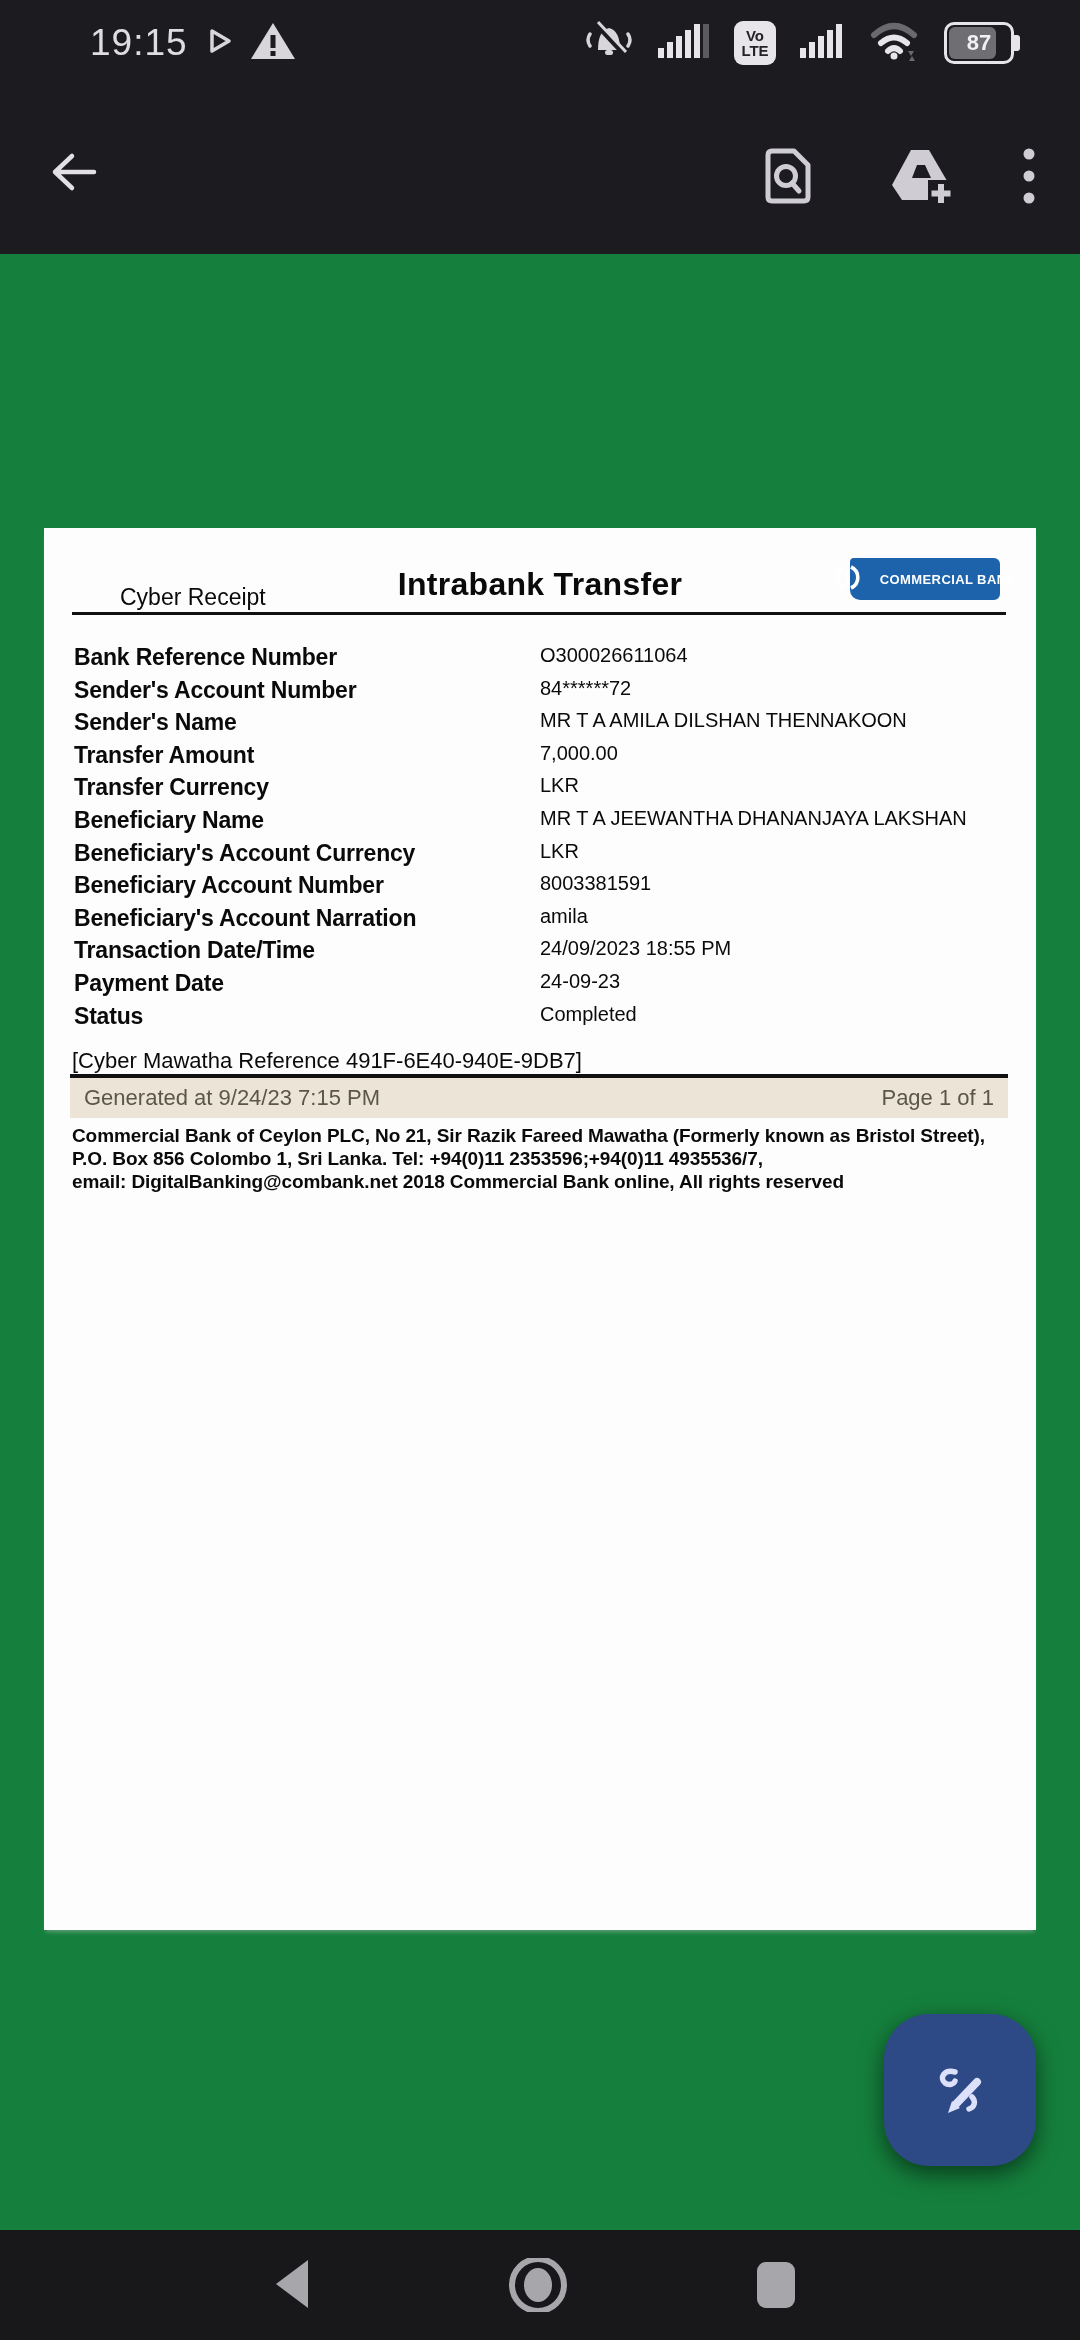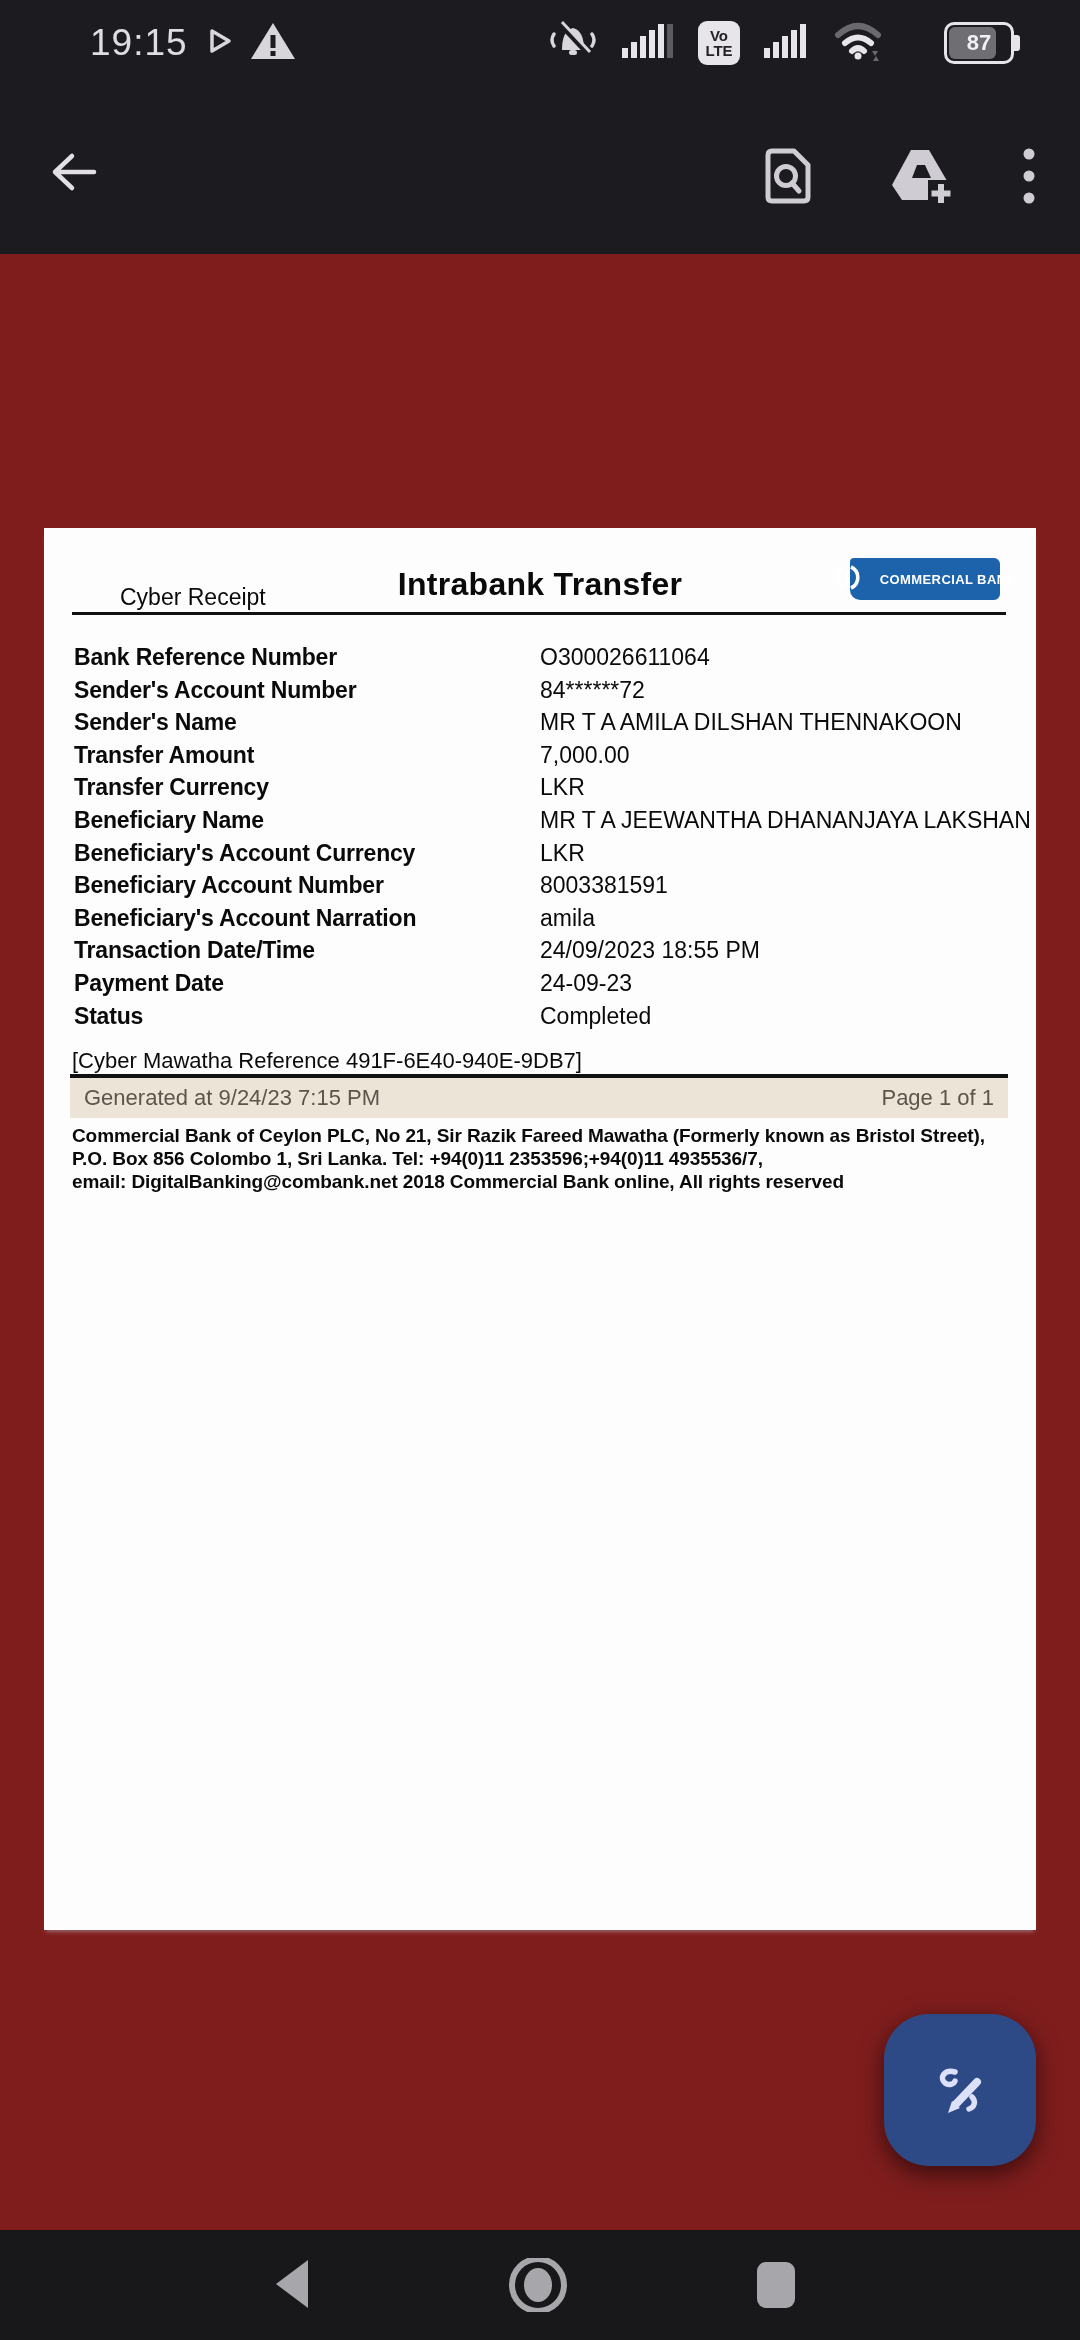--- a/index.html
+++ b/index.html
@@ -1,30 +1,30 @@
 <!DOCTYPE html>
 <html><head>
 <meta charset="utf-8">
 <style>
   html,body{margin:0;padding:0;background:#000;}
   .screen{
     position:relative;width:1080px;height:2340px;overflow:hidden;
-    background:#7f1d1d;
+    background:#15803d;
     font-family:"Liberation Sans", sans-serif;
   }
   
   .status-bar{position:absolute;top:0;left:0;width:1080px;height:86px;background:#1c1b1f;}
   .sb-left{position:absolute;left:90px;top:0;height:86px;display:flex;align-items:center;gap:16px;}
   .sb-time{font-size:37px;color:#e0dde2;letter-spacing:1px;}
   .sb-right{position:absolute;right:66px;top:0;height:86px;display:flex;align-items:center;gap:24px;}
   .volte{width:42px;height:44px;border-radius:9px;background:#e7e5ea;color:#232226;
     display:flex;flex-direction:column;align-items:center;justify-content:center;
     font-size:15px;font-weight:bold;line-height:15px;}
   .battery{position:relative;width:64px;height:36px;border:3px solid #e7e5ea;border-radius:10px;
-    background:#1c1b1f;display:flex;align-items:center;justify-content:center;margin-left:36px;}
+    background:#1c1b1f;display:flex;align-items:center;justify-content:center;}
   .battery .fill{position:absolute;left:2px;top:2px;bottom:2px;width:47px;background:#6f6e73;border-radius:6px;}
   .battery .pct{position:relative;font-size:22px;color:#f2f0f4;font-weight:bold;z-index:1;}
   .battery .nub{position:absolute;right:-9px;top:10px;width:6px;height:16px;background:#e7e5ea;border-radius:0 3px 3px 0;}
   
   .app-bar{position:absolute;top:86px;left:0;width:1080px;height:168px;background:#1c1b1f;}
   .back-btn{position:absolute;left:42px;top:140px;width:56px;height:56px;transform:translateY(-50%);top:86px;}
   .app-title{position:absolute;left:146px;top:50px;font-size:50px;color:#e5e2e8;letter-spacing:0.5px;}
   .app-actions{position:absolute;right:44px;top:58px;display:flex;align-items:center;gap:68px;}
   .icon-btn{display:flex;align-items:center;justify-content:center;}
   
@@ -32,21 +32,21 @@
     color:#0a0a0a;box-shadow:0 4px 4px -2px rgba(190,190,190,.45);}
   .doc-type{position:absolute;left:76px;top:56px;font-size:23px;}
   .doc-title{position:absolute;left:0;top:38px;width:100%;text-align:center;font-size:32px;font-weight:bold;letter-spacing:0.3px;}
   .bank-logo{position:absolute;right:36px;top:30px;width:150px;height:42px;background:#1d63ac;border-radius:4px 6px 6px 10px;
     display:flex;align-items:center;justify-content:center;gap:19px;}
   .bank-logo .logo-text{color:#ffffff;font-size:13px;font-weight:bold;letter-spacing:0.4px;white-space:nowrap;}
   .header-rule{position:absolute;left:28px;right:30px;top:84px;height:3px;background:#111;}
   .fields{position:absolute;left:0;top:113px;width:100%;}
   .field-row{position:relative;height:32.6px;}
   .f-label{position:absolute;left:30px;top:3px;font-size:23px;font-weight:bold;letter-spacing:-0.2px;}
-  .f-value{position:absolute;left:496px;top:3px;font-size:23px;white-space:nowrap;}
+  .f-value{position:absolute;left:496px;top:3px;font-size:20px;white-space:nowrap;}
   .ref-line{position:absolute;left:28px;top:520px;font-size:22px;}
   .doc-divider{position:absolute;left:26px;right:28px;top:546px;height:4px;background:#111;}
   .gen-bar{position:absolute;left:26px;right:28px;top:550px;height:40px;background:#ece4d7;
     display:flex;align-items:center;justify-content:space-between;padding:8px 14px;box-sizing:border-box;
     color:#5c554a;font-size:22px;}
   .doc-footer{position:absolute;left:28px;top:596px;width:920px;font-size:19px;font-weight:bold;line-height:23px;letter-spacing:-0.1px;}
   
   .fab{position:absolute;left:884px;top:2014px;width:152px;height:152px;border-radius:45px;
     background:#2e4a86;display:flex;align-items:center;justify-content:center;
     box-shadow:0 8px 24px rgba(0,0,0,.55);}

